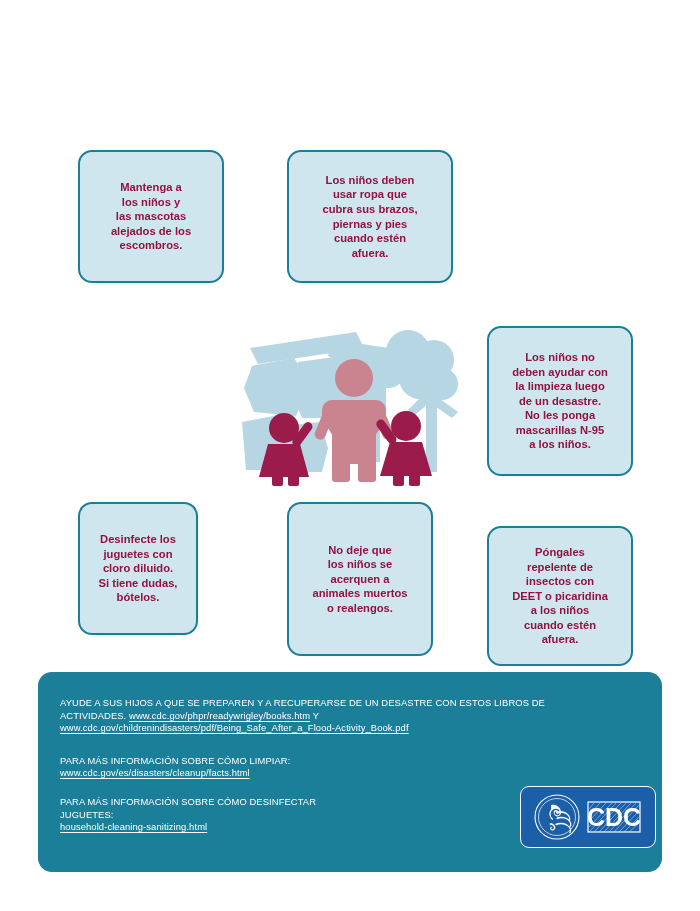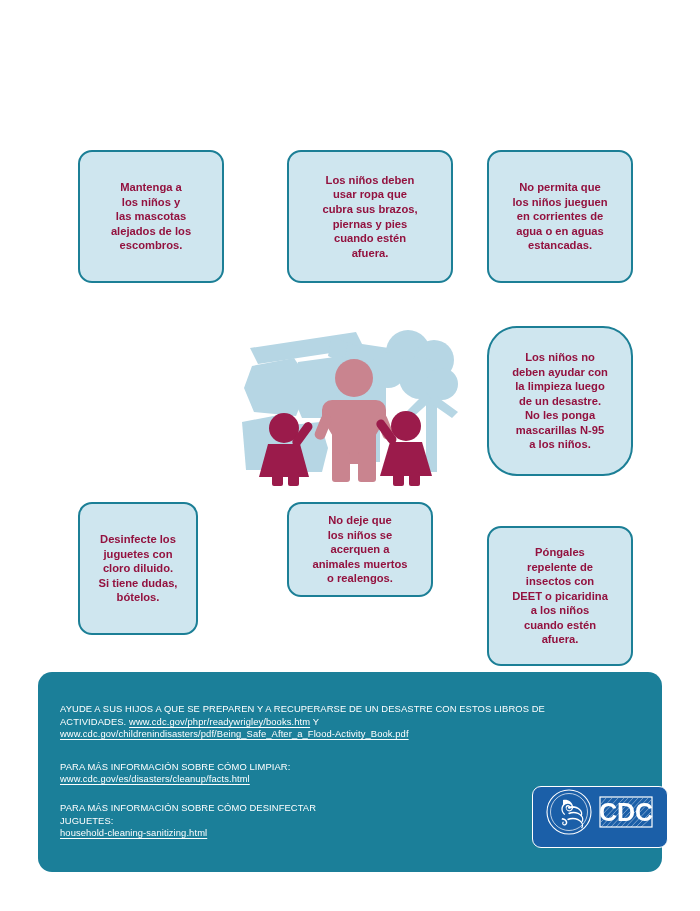--- a/index.html
+++ b/index.html
@@ -62,24 +62,24 @@
     text-align:center;
     white-space:pre-line;
   }
 
   
   #box-1{left:78px;  top:150px; width:146px; height:133px;}
   #box-2{left:287px; top:150px; width:166px; height:133px;}
   #box-3{left:487px; top:150px; width:146px; height:133px;}
   
   #box-4{left:78px;  top:326px; width:146px; height:133px;}
-  #box-5{left:487px; top:326px; width:146px; height:150px;border-radius:30px;}
+  #box-5{left:487px; top:326px; width:146px; height:150px;}
   
   #box-6{left:78px;  top:502px; width:120px; height:133px;}
-  #box-7{left:287px; top:502px; width:146px; height:95px;}
+  #box-7{left:287px; top:502px; width:146px; height:154px;}
   #box-8{left:487px; top:526px; width:146px; height:140px;}
 
   
   .illus{position:absolute;left:236px;top:326px;width:232px;height:160px;}
   .illus svg{display:block;width:232px;height:160px;}
 
   
   .footer{
     position:absolute;left:38px;top:672px;width:624px;height:200px;
     background:#1b7f99;
@@ -92,33 +92,33 @@
   .fline{
     font-size:9.4px;
     line-height:12.6px;
     letter-spacing:0.1px;
     white-space:nowrap;
   }
   .flink{
     text-decoration:underline;
     text-underline-offset:1.5px;
   }
-  .f1{margin-top:13px;}
+  .f1{margin-top:7px;}
   .f2{margin-top:20px;}
   .f3{margin-top:16px;}
 
   
   .cdclogo{
-    position:absolute;left:532px;top:786px;
+    position:absolute;left:520px;top:786px;
     width:136px;height:62px;
     background:#1b5fa8;
     border:1.6px solid #ffffff;
     border-radius:9px;
     box-sizing:border-box;
-    display:flex;justify-content:center;
+    display:flex;align-items:center;justify-content:center;
   }
   .cdclogo svg{display:block;}
 </style>
 </head>
 <body>
 
 <div class="page">
 
 
   <div class="tipbox" id="box-1">
@@ -128,27 +128,20 @@
 alejados de los
 escombros.</div>
   </div>
   <div class="tipbox" id="box-2">
     <div class="txt">Los niños deben
 usar ropa que
 cubra sus brazos,
 piernas y pies
 cuando estén
 afuera.</div>
-  </div>
-  <div class="tipbox" id="box-3">
-    <div class="txt">No permita que
-los niños jueguen
-en corrientes de
-agua o en aguas
-estancadas.</div>
   </div>
   <div class="tipbox" id="box-5">
     <div class="txt">Los niños no
 deben ayudar con
 la limpieza luego
 de un desastre.
 No les ponga
 mascarillas N-95
 a los niños.</div>
   </div>

